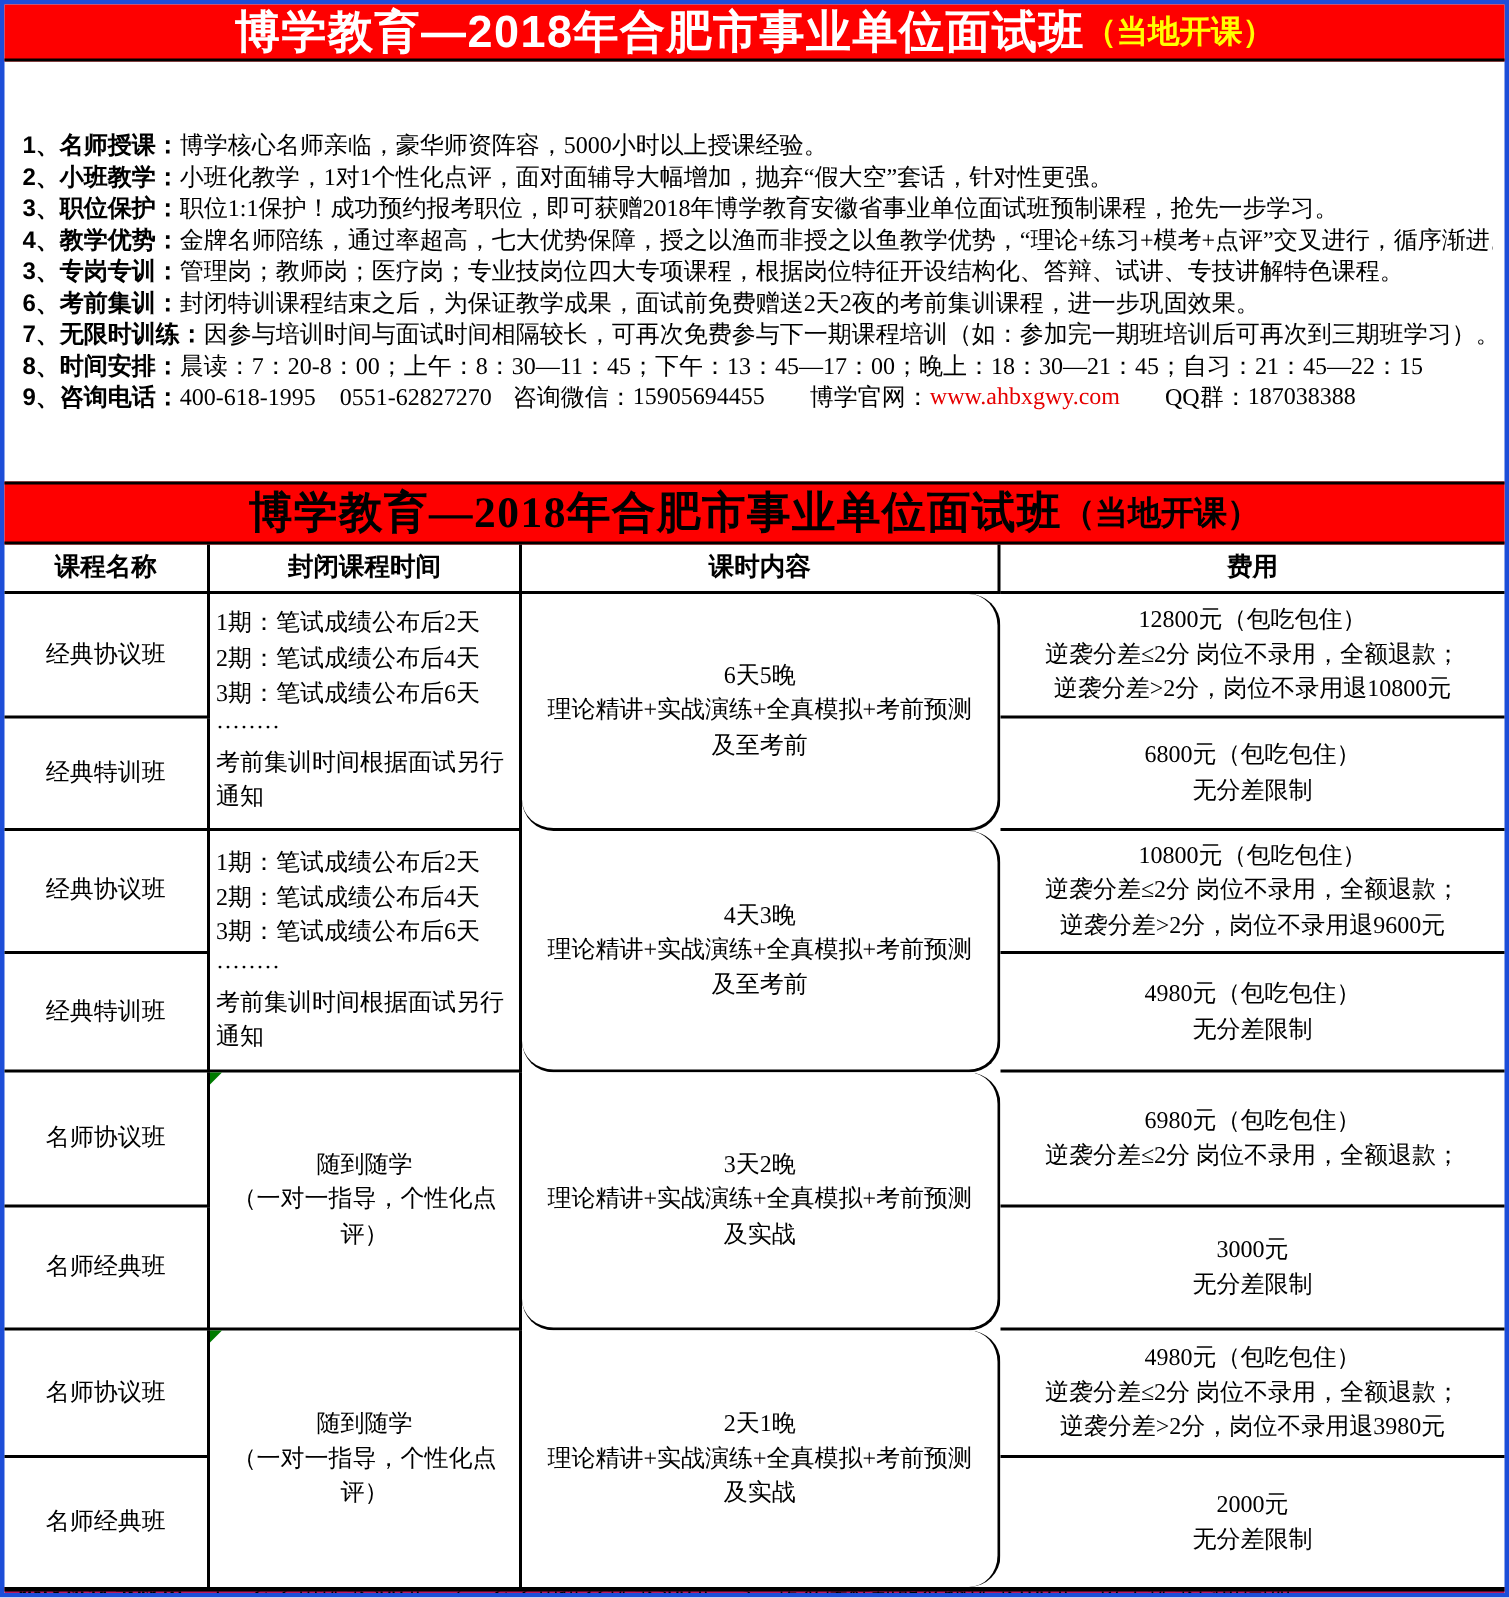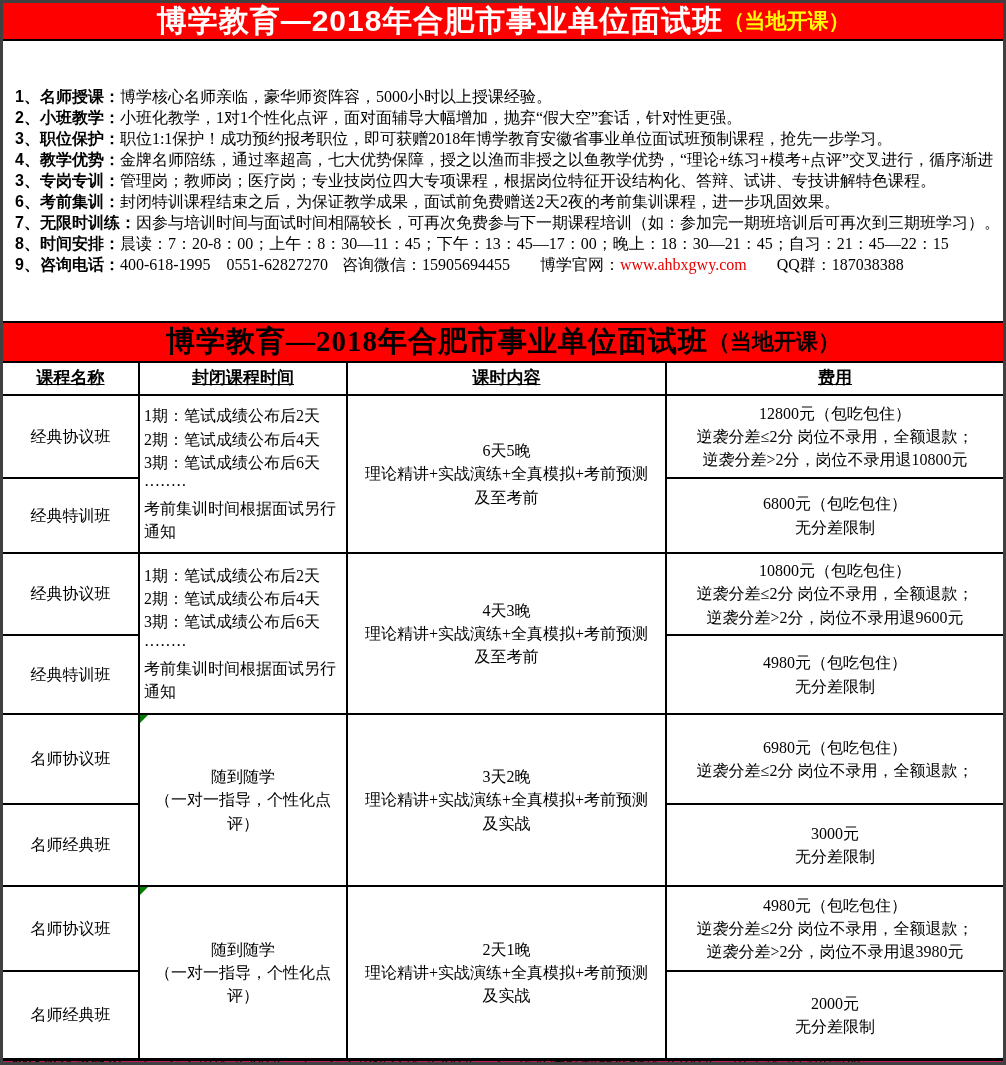--- a/index.html
+++ b/index.html
@@ -1,50 +1,50 @@
 <!DOCTYPE html>
 <html><head>
 <meta charset="utf-8">
 <style>
   * { box-sizing: border-box; margin: 0; padding: 0; }
   html,body { background:#fff; }
   body { width:1006px; font-family:"Liberation Serif", serif; }
-  .page { width:1006px; height:1065px; border:3px solid #404040; display:flex; flex-direction:column; background:#fff; }
+  .page { width:1006px; height:1065px; border:3px solid #1d4ed8; display:flex; flex-direction:column; background:#fff; }
 
   
   .banner1 { height:38px; background:#fe0000; border-bottom:2px solid #000; display:flex; align-items:center; justify-content:center; }
   .b1main { color:#ffffff; font-weight:bold; font-size:30px; font-family:"Liberation Sans",sans-serif; letter-spacing:1px; }
   .b1paren { color:#ffff00; font-weight:bold; font-size:21px; font-family:"Liberation Sans",sans-serif; }
   .banner2 { height:42px; background:#fe0000; border-top:2px solid #000; border-bottom:2px solid #000; display:flex; align-items:center; justify-content:center; }
   .b2main { color:#000; font-weight:bold; font-size:29px; font-family:"Liberation Serif",serif; letter-spacing:1px; }
   .b2paren { color:#000; font-weight:bold; font-size:22px; font-family:"Liberation Serif",serif; }
 
   
   .features { height:280px; display:flex; flex-direction:column; justify-content:center; padding:2px 8px 2px 12px; }
   .feat { display:flex; align-items:center; white-space:nowrap; overflow:hidden; font-size:16px; }
   .fl { font-weight:bold; font-family:"Liberation Sans",sans-serif; color:#000; }
   .ft { color:#000; }
   .sp { margin-left:14px; }
   .sp2 { margin-left:30px; }
   .url { color:#e60000; }
 
   
   .grid { display:grid; grid-template-columns:137px 208px 319px 1fr; }
-  .thead { grid-template-rows:33px;text-decoration:underline; }
+  .thead { grid-template-rows:33px; }
   .b1 { grid-template-rows:83px 75px; }
   .b2 { grid-template-rows:82px 79px; }
   .b3 { grid-template-rows:90px 82px; }
   .b4 { grid-template-rows:85px 86px; }
   .cell { border-right:2px solid #000; border-bottom:2px solid #000; display:flex; flex-direction:column; align-items:center; justify-content:center; text-align:center; font-size:16px; line-height:1.45; color:#000; position:relative; }
   .c4 { border-right:none; }
   .thead .cell { font-weight:bold; font-size:17px; font-family:"Liberation Sans",sans-serif; }
   .a-n1 { grid-area:1/1/2/2; }
   .a-n2 { grid-area:2/1/3/2; }
   .a-sc { grid-area:1/2/3/3; }
-  .a-ct { grid-area:1/3/3/4; }
+  .a-ct { grid-area:1/3/3/4;border-radius:21px; }
   .a-f1 { grid-area:1/4/2/5; }
   .a-f2 { grid-area:2/4/3/5; }
   .sched-list { align-items:flex-start; text-align:left; padding:18px 4px; }
   .b4 .bot { border-bottom:none; }
   .marker { position:absolute; top:0; left:0; width:0; height:0; border-top:8px solid #007b00; border-right:8px solid transparent; }
 
   
   .footer { flex:1; background:#be185d; border-top:3px solid #000; display:flex; align-items:center; padding-left:8px; font-size:16px; white-space:nowrap; overflow:hidden; }
   .footer .fl { margin-right:2px; }
 </style>

